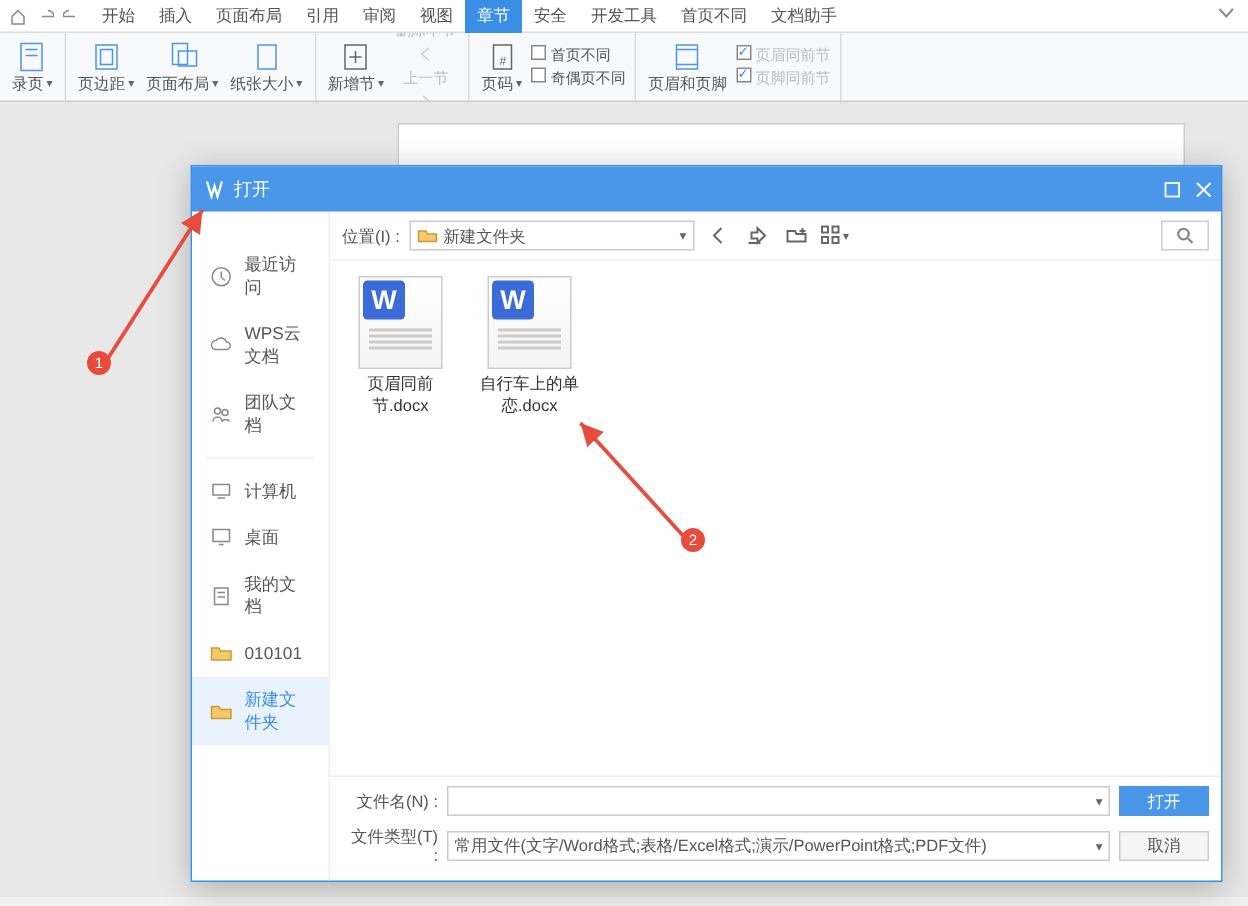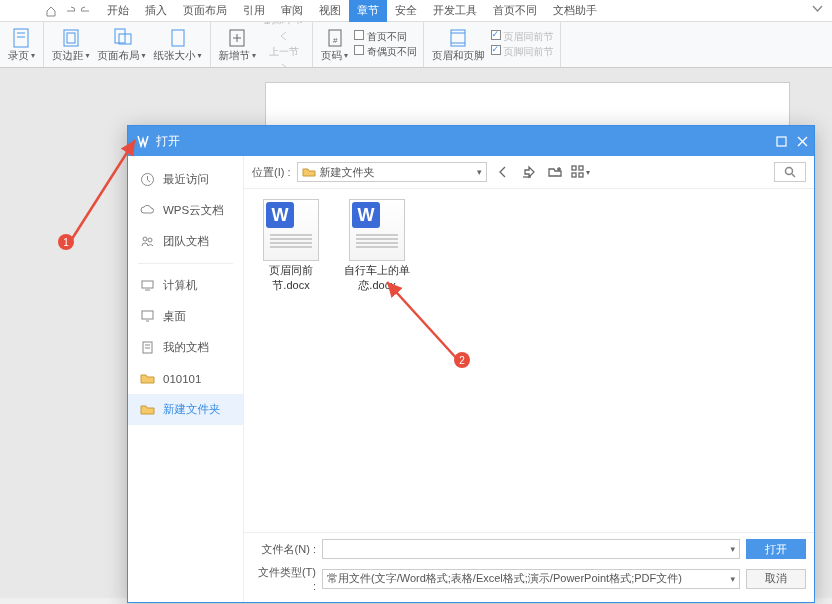--- a/index.html
+++ b/index.html
@@ -1,19 +1,19 @@
 <!DOCTYPE html>
 <html><head>
 <meta charset="utf-8">
 <style>
   * { box-sizing: border-box; margin: 0; padding: 0; font-family: "Microsoft YaHei", sans-serif; }
   body { width: 832px; height: 604px; background: #f0f0f0; position: relative; overflow: hidden; }
 
   
-  .tabs { display: flex; background: #fff; height: 22px; font-size: 11px; align-items: center; border-bottom: 1px solid #ddd; position: relative; padding-left: 39px; }
+  .tabs { display: flex; background: #fff; height: 22px; font-size: 11px; align-items: center; border-bottom: 1px solid #ddd; position: relative; }
   .tabs .start-icons { display: flex; gap: 6px; padding: 0 6px; }
   .tabs .start-icons svg { width: 12px; height: 12px; fill: #888; }
   .tab { padding: 0 8px; height: 22px; display: flex; align-items: center; color: #555; cursor: default; }
   .tab.active { background: #3a8ee6; color: #fff; }
   .tabs-right { position: absolute; right: 8px; top: 2px; }
   .tabs-right svg { width: 13px; height: 13px; fill: #888; }
 
   
   .ribbon { display: flex; background: #f7f9fb; height: 46px; border-bottom: 1px solid #ccc; font-size: 10.5px; color: #555; }
   .rgroup { display: flex; align-items: center; border-right: 1px solid #ddd; padding: 2px 6px; gap: 4px; }
@@ -25,28 +25,28 @@
   .rsub-row { display: flex; gap: 3px; }
   .chk { width: 10px; height: 10px; border: 1px solid #888; display: inline-block; position: relative; background:#fff; }
   .chk.checked::after { content: "✓"; position: absolute; font-size: 9px; top: -2px; left: 0; color: #3a8ee6; }
   .chev { font-size: 8px; color: #666; }
 
   
   .docgray { position: absolute; top: 68px; left: 0; right: 0; height: 530px; background: #e8e8e8; }
   .docpage { position: absolute; top: 82px; left: 265px; width: 525px; height: 50px; background: #fff; border: 1px solid #ccc; }
 
   
-  .dialog { position: absolute; top: 125px; left: 127px; width: 688px; height: 478px; background: #fff; box-shadow: 0 4px 20px rgba(0,0,0,0.25); display: flex; flex-direction: column; border: 1px solid #3a8ee6; }
+  .dialog { position: absolute; top: 110px; left: 127px; width: 688px; height: 478px; background: #fff; box-shadow: 0 4px 20px rgba(0,0,0,0.25); display: flex; flex-direction: column; border: 1px solid #3a8ee6; }
   .titlebar { background: #4a96e8; height: 30px; display: flex; align-items: center; padding: 0 8px; color: #fff; font-size: 12px; position: relative; }
   .titlebar .logo { width: 14px; height: 14px; margin-right: 6px; }
   .titlebar .wincontrols { position: absolute; right: 6px; display: flex; gap: 10px; }
   .titlebar .wincontrols svg { width: 11px; height: 11px; fill: #fff; stroke:#fff; }
 
   .dbody { flex: 1; display: flex; }
-  .side { width: 116px; border-right: 1px solid #eee; padding: 8px 0; display: flex; flex-direction: column; gap: 0; font-size: 11.5px; }
+  .side { width: 92px; border-right: 1px solid #eee; padding: 20px 0; display: flex; flex-direction: column; gap: 0; font-size: 11.5px; }
   .side .divider { height: 1px; background: #eee; margin: 6px 10px; }
   .sitem { display: flex; align-items: center; gap: 8px; padding: 8px 12px; color: #555; cursor: default; }
   .sitem.sel { background: #eaf3fd; color: #3a8ee6; }
   .sicon { width: 15px; height: 15px; display:flex; align-items:center; justify-content:center; }
   .sicon svg { width:15px; height:15px; }
 
   .main { flex: 1; display: flex; flex-direction: column; }
   .toolbar { display: flex; align-items: center; padding: 6px 8px; gap: 6px; font-size: 11px; color: #555; border-bottom: 1px solid #eee; }
   .pathsel { flex: 0 0 190px; display: flex; align-items: center; border: 1px solid #ccc; height: 20px; padding: 0 4px; gap: 4px; }
   .pathsel .fold { width: 14px; height: 14px; }

